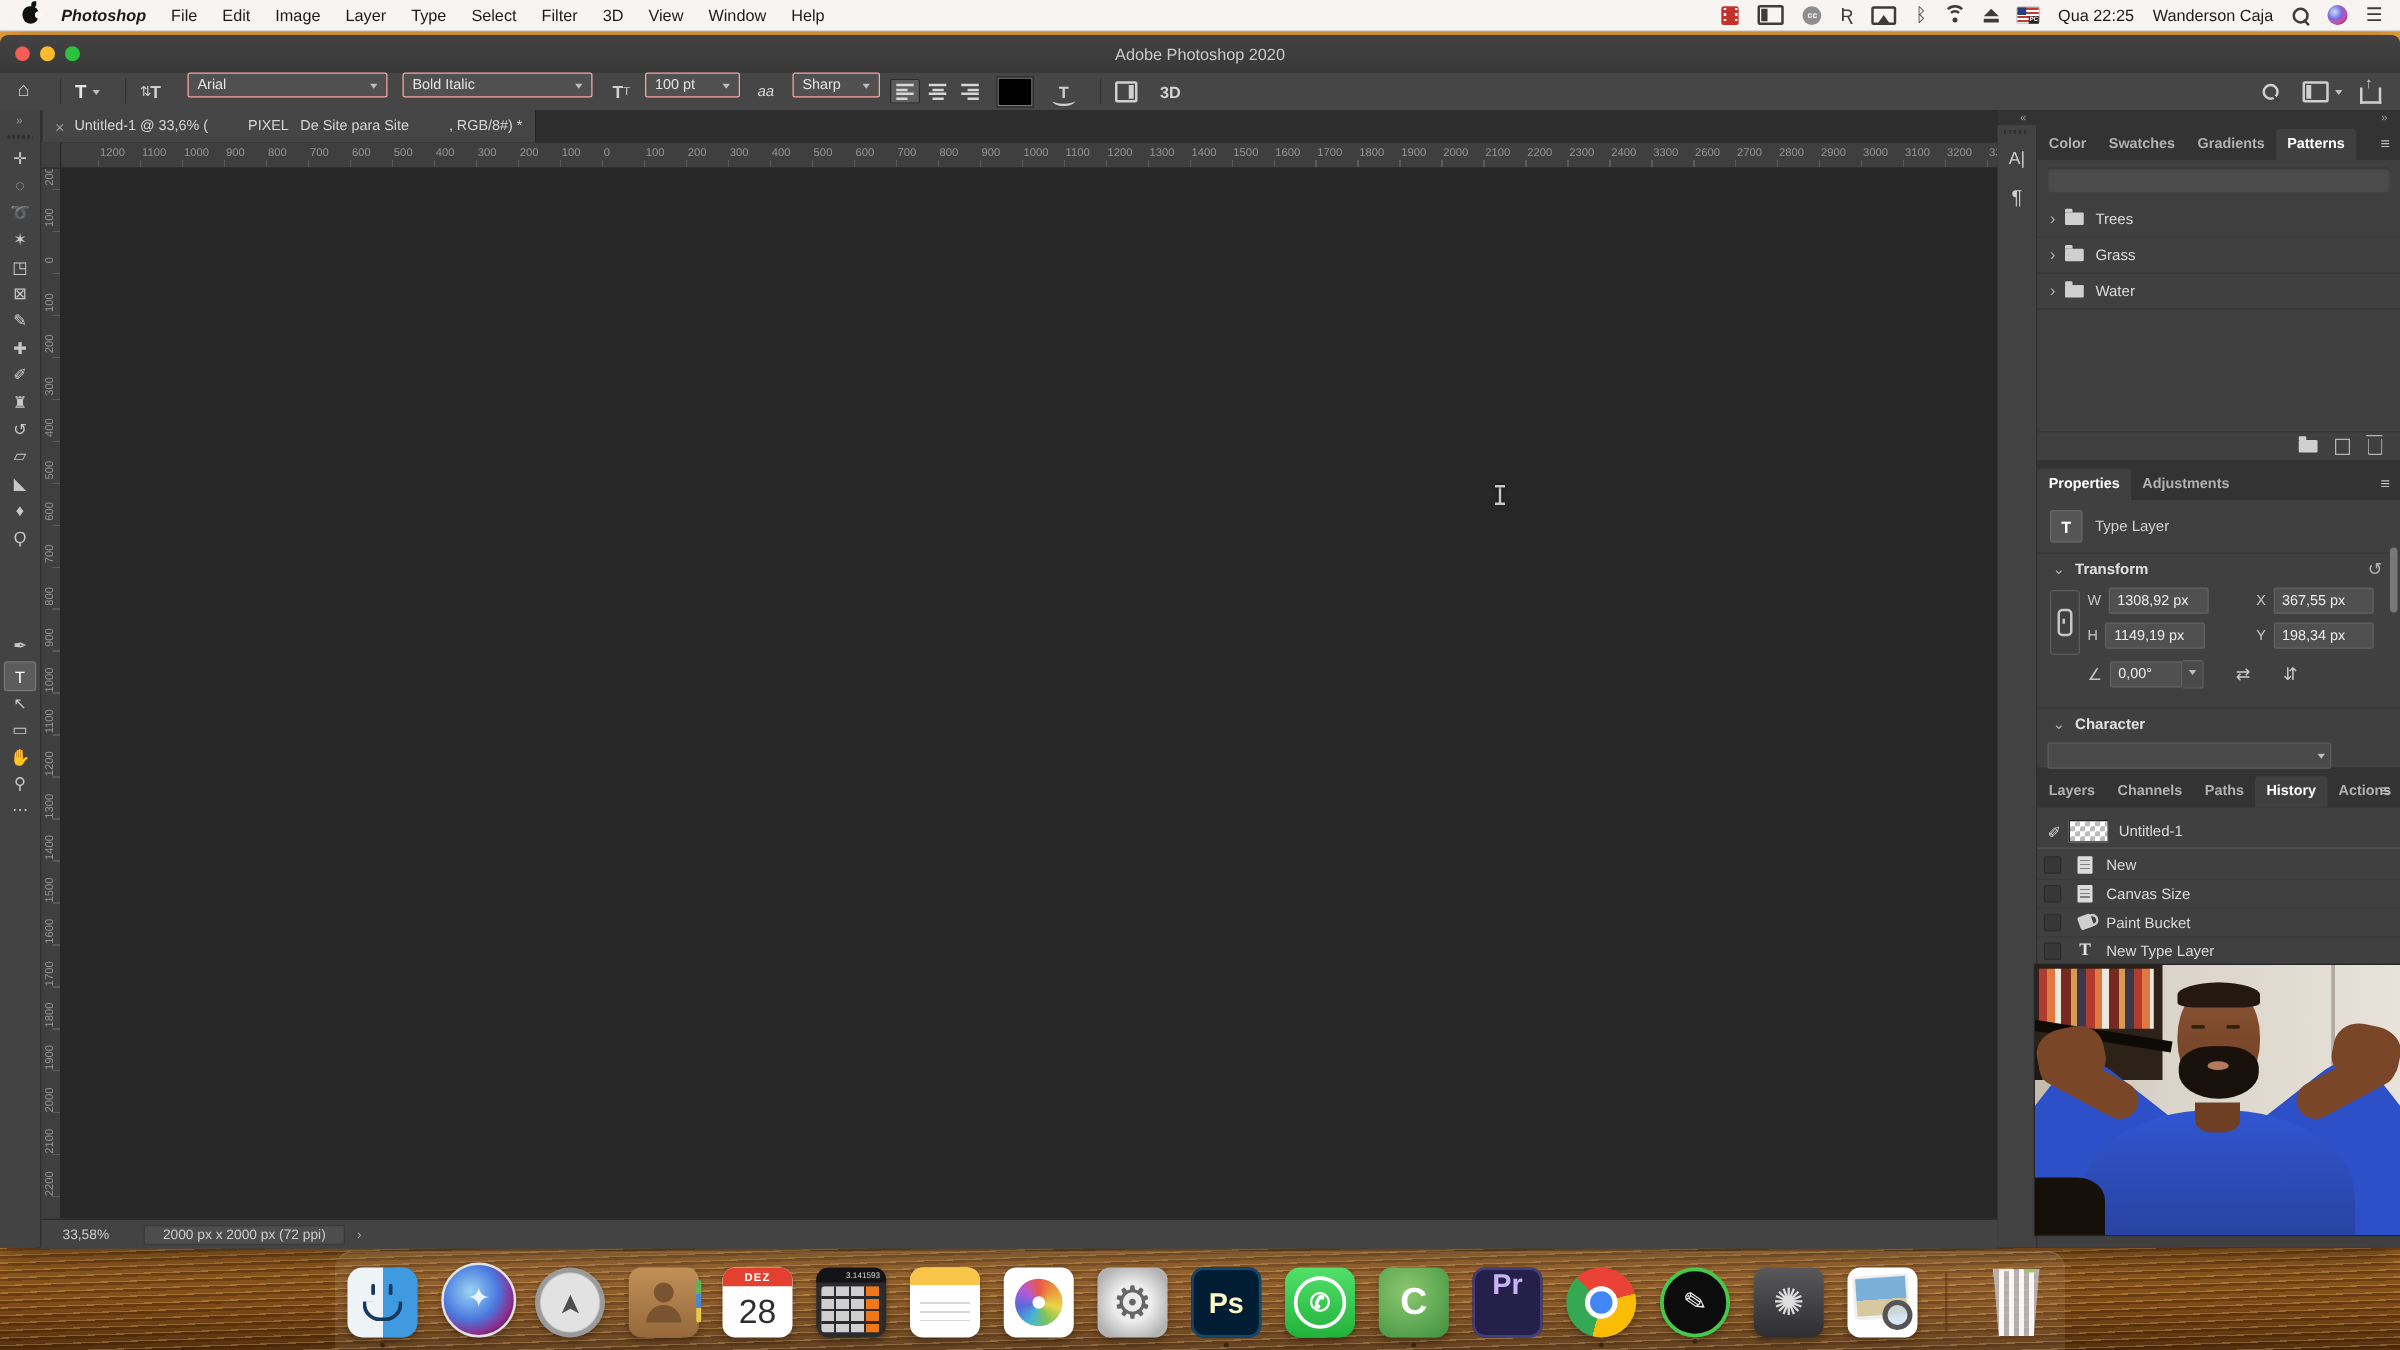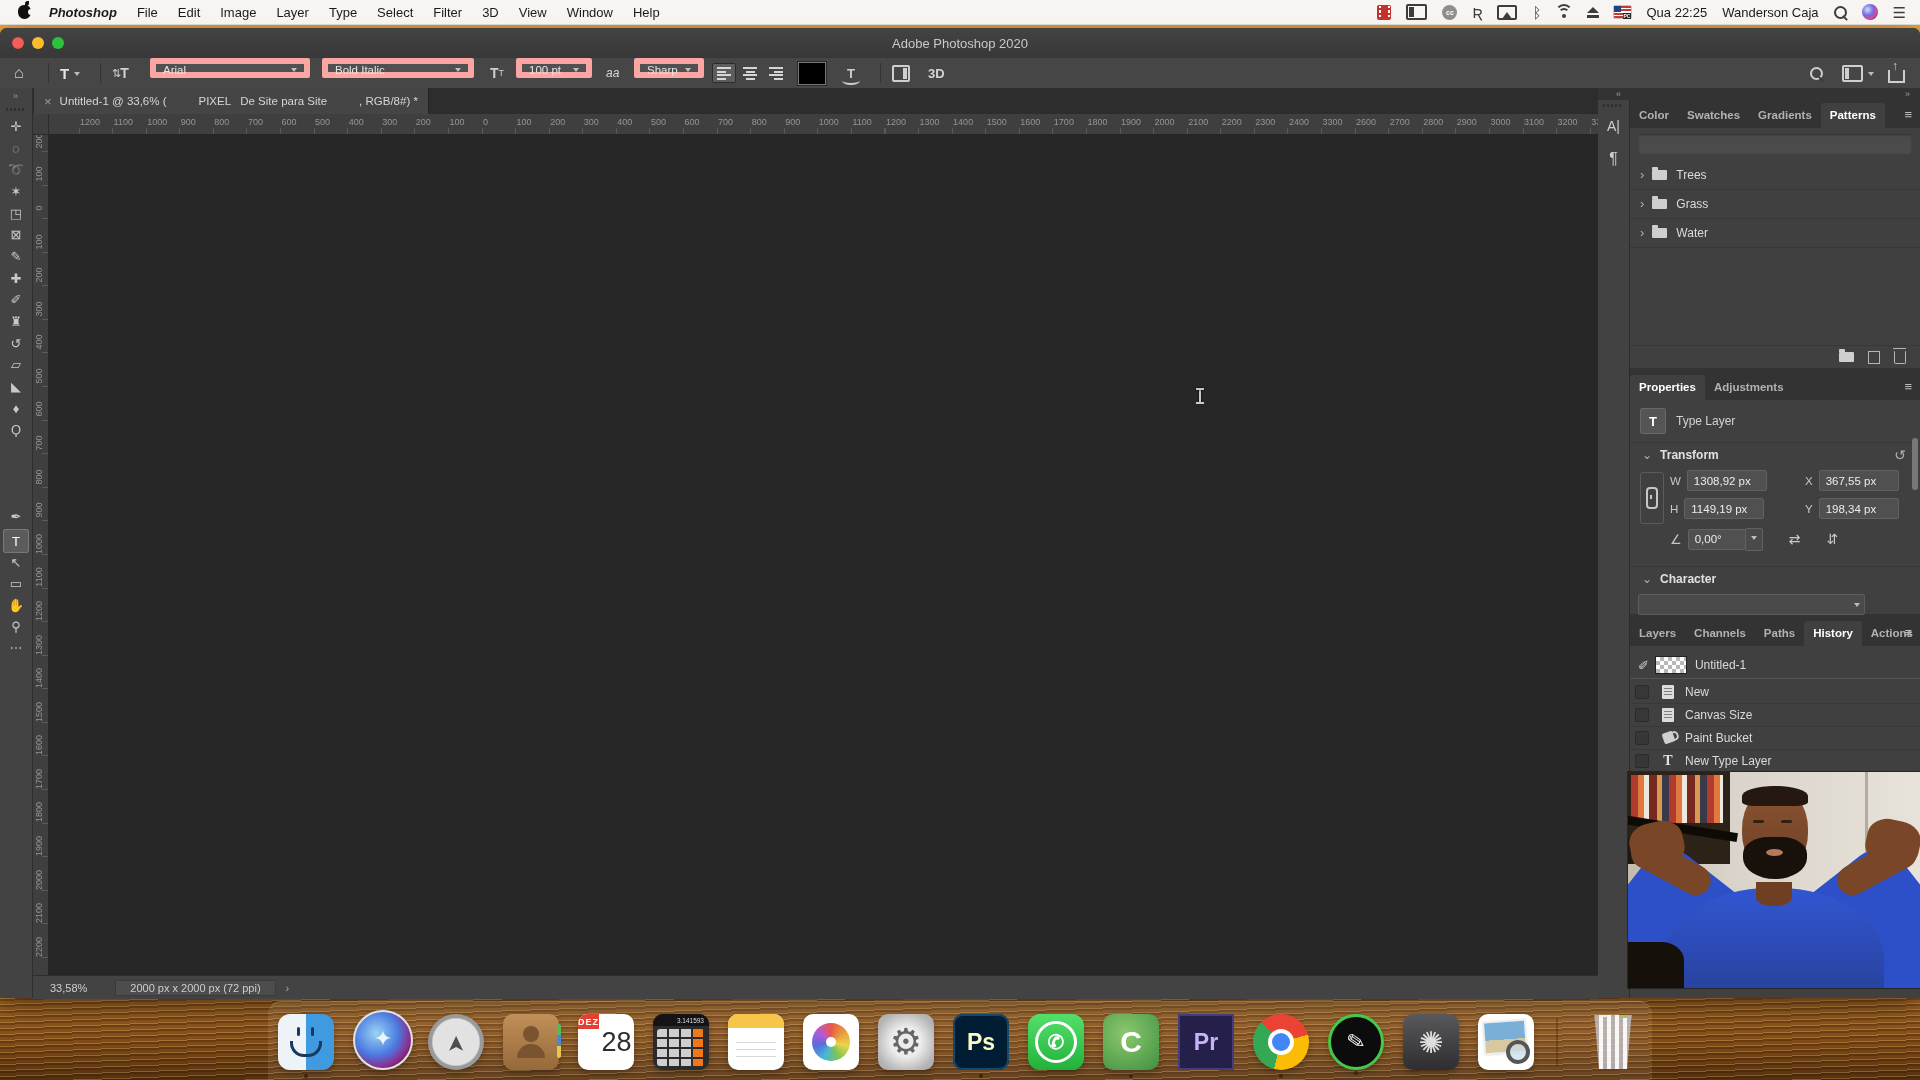--- a/index.html
+++ b/index.html
@@ -53,21 +53,21 @@
   .tl.yellow{left:32px;background:#fdbc2e;}
   .tl.green{left:52px;background:#2ac23f;}
   .win-title{position:absolute;left:0;right:0;top:0;height:30px;display:flex;align-items:center;justify-content:center;color:#c9c9c9;font-size:13px;}
   
   .optionsbar{position:absolute;left:0;top:30px;width:100%;height:30px;background:#464646;border-bottom:1px solid #222;}
   .ob{position:absolute;top:0;height:30px;display:flex;align-items:center;color:#cfcfcf;}
   .ob-sep{position:absolute;top:5px;width:1px;height:20px;background:#333;}
   .home-ic{font-size:16px;color:#d0d0d0;}
   .tt-big{font-weight:bold;font-size:15px;color:#e4e4e4;}
   .caret-dn{width:0;height:0;border:3.5px solid transparent;border-top:4.5px solid #bdbdbd;margin-left:5px;margin-top:4px;}
-  .sel{background:#505050;border:6px solid #fca5a5;border-radius:2px;height:20px;display:flex;align-items:flex-start;padding:0 7px;font-size:11.5px;color:#e4e4e4;box-sizing:border-box;}
+  .sel{background:#505050;border:1px solid #fca5a5;border-radius:2px;height:20px;display:flex;align-items:center;padding:0 7px;font-size:11.5px;color:#e4e4e4;box-sizing:border-box;}
   .sel .caret-dn{margin-left:auto;}
   .orient{font-size:11px;letter-spacing:-1px;}
   .orient b{font-size:14px;}
   .sizeTT{font-size:9px;}
   .sizeTT b{font-size:14px;font-weight:bold;}
   .aa-ic{font-size:12px;font-style:italic;color:#d8d8d8;}
   .align-btn{width:24px;height:20px;border-radius:2px;position:relative;margin-right:2px;}
   .align-btn.active{background:#5d5d5d;box-shadow:inset 0 0 0 1px #2b2b2b;}
   .align-btn .bars{position:absolute;left:5px;top:4px;width:14px;height:13px;background-repeat:no-repeat;
     background-image:linear-gradient(#d6d6d6,#d6d6d6),linear-gradient(#d6d6d6,#d6d6d6),linear-gradient(#d6d6d6,#d6d6d6),linear-gradient(#d6d6d6,#d6d6d6);
@@ -212,21 +212,21 @@
   .finder::before{content:"";position:absolute;width:3px;height:9px;background:#15395f;left:19px;top:13px;box-shadow:14px 0 0 #15395f;border-radius:2px;}
   .finder::after{content:"";position:absolute;width:26px;height:13px;border:3px solid #15395f;border-top:none;border-radius:0 0 14px 14px;left:12px;top:27px;}
   .siri{border-radius:50%;border:2px solid #e2e2e2;background:radial-gradient(circle at 38% 38%,#9ad4f2,#4a7ae0 45%,#8e2a8a 70%,#10101c 92%);}
   .siri::after{content:"✦";position:absolute;left:50%;top:50%;transform:translate(-50%,-55%);color:#eaf6ff;font-size:22px;}
   .launchpad{border-radius:50%;background:radial-gradient(circle,#e2e2e2 0 58%,#9a9a9a 62% 100%);}
   .launchpad::after{content:"➤";position:absolute;left:50%;top:54%;transform:translate(-50%,-50%) rotate(-90deg);color:#4e4e4e;font-size:22px;}
   .contacts{background:linear-gradient(#c09058,#96693a);border-radius:10px;}
   .contacts::before{content:"";position:absolute;left:50%;top:12px;transform:translateX(-50%);width:16px;height:16px;border-radius:50%;background:#7a5430;}
   .contacts::after{content:"";position:absolute;left:50%;top:30px;transform:translateX(-50%);width:28px;height:14px;border-radius:14px 14px 0 0;background:#7a5430;}
   .contacts .tabs{position:absolute;right:-2px;top:10px;width:4px;height:34px;background:linear-gradient(#58b858 0 33%,#4888d8 33% 66%,#e8c84a 66% 100%);border-radius:2px;}
-  .calendar{background:#fff;border-radius:10px;overflow:hidden;display:flex;flex-direction:row;}
+  .calendar{background:#fff;border-radius:10px;overflow:hidden;display:flex;flex-direction:column;}
   .cal-m{height:15px;background:#e3402f;color:#fff;font-size:9px;font-weight:bold;display:flex;align-items:center;justify-content:center;letter-spacing:1px;}
   .cal-d{flex:1;display:flex;align-items:center;justify-content:center;font-size:27px;color:#2e2e2e;font-weight:300;}
   .calculator{background:#2b2b2d;border-radius:10px;overflow:hidden;display:flex;flex-direction:column;}
   .calc-pi{background:#141416;color:#ddd;font-size:6.5px;text-align:right;padding:3px 5px 2px;}
   .calc-keys{flex:1;margin:3px 4px 4px;border-radius:3px;
     background-image:repeating-linear-gradient(transparent 0 8px,#2b2b2d 8px 10px),repeating-linear-gradient(90deg,transparent 0 10px,#2b2b2d 10px 12px),linear-gradient(90deg,#cfcfcf 0 72%,#f07818 72% 100%);}
   .notes{background:#fff;border-radius:10px;overflow:hidden;}
   .notes::before{content:"";position:absolute;left:0;right:0;top:0;height:14px;background:#f7c548;}
   .notes::after{content:"";position:absolute;left:8px;right:8px;top:22px;bottom:8px;background:repeating-linear-gradient(transparent 0 6px,#d8d8d8 6px 7px);}
   .photos{background:#fff;border-radius:10px;}
@@ -235,21 +235,21 @@
   .photos .flower::after{content:"";position:absolute;left:50%;top:50%;transform:translate(-50%,-50%);width:10px;height:10px;border-radius:50%;background:#fff;}
   .prefs{background:radial-gradient(circle,#ececec 0 38%,#b2b2b2 80%);border-radius:10px;display:flex;align-items:center;justify-content:center;}
   .prefs::after{content:"⚙";font-size:36px;color:#666;}
   .psicon{background:#001d33;border-radius:10px;display:flex;align-items:center;justify-content:center;box-shadow:inset 0 0 0 2px #12496e;}
   .psicon span{color:#fef9c3;font-weight:bold;font-size:23px;}
   .whatsapp{background:linear-gradient(#52e06a,#22b23a);border-radius:12px;display:flex;align-items:center;justify-content:center;}
   .wa-bubble{width:36px;height:36px;border:3px solid #fff;border-radius:50%;display:flex;align-items:center;justify-content:center;}
   .wa-bubble::after{content:"✆";color:#fff;font-size:20px;font-weight:bold;}
   .camtasia{background:radial-gradient(circle at 40% 35%,#8cc86e,#3f9040);border-radius:10px;display:flex;align-items:center;justify-content:center;}
   .camtasia span{color:#fff;font-weight:bold;font-size:30px;}
-  .premiere{background:#24204a;border-radius:0;display:flex;align-items:center;justify-content:center;box-shadow:inset 0 0 0 2px #433c7e;}
+  .premiere{background:#24204a;border-radius:10px;display:flex;justify-content:center;box-shadow:inset 0 0 0 2px #433c7e;}
   .premiere span{color:#c5b3f6;font-weight:bold;font-size:23px;}
   .chrome{border-radius:50%;background:conic-gradient(from -45deg,#ea4335 0 33.3%,#fbbc05 33.3% 66.6%,#34a853 66.6% 100%);}
   .chrome::before{content:"";position:absolute;left:50%;top:50%;transform:translate(-50%,-50%);width:26px;height:26px;border-radius:50%;background:#fff;}
   .chrome::after{content:"";position:absolute;left:50%;top:50%;transform:translate(-50%,-50%);width:18px;height:18px;border-radius:50%;background:#4285f4;}
   .corel{border-radius:50%;background:#0c0c0c;border:3px solid #46c84a;box-sizing:border-box;display:flex;align-items:center;justify-content:center;}
   .corel::after{content:"✎";color:#f2f2f2;font-size:22px;transform:rotate(-10deg);}
   .fan{background:linear-gradient(#59595c,#2e2e30);border-radius:10px;display:flex;align-items:center;justify-content:center;}
   .fan::after{content:"✺";color:#dedede;font-size:30px;}
   .previewic{background:#fff;border-radius:10px;}
   .pv-pic{position:absolute;left:7px;top:8px;width:40px;height:30px;background:linear-gradient(#7ab0d8 0 58%,#d8c8a0 58% 100%);transform:rotate(-4deg);box-shadow:0 0 0 2px #eee,0 1px 3px rgba(0,0,0,.3);}

